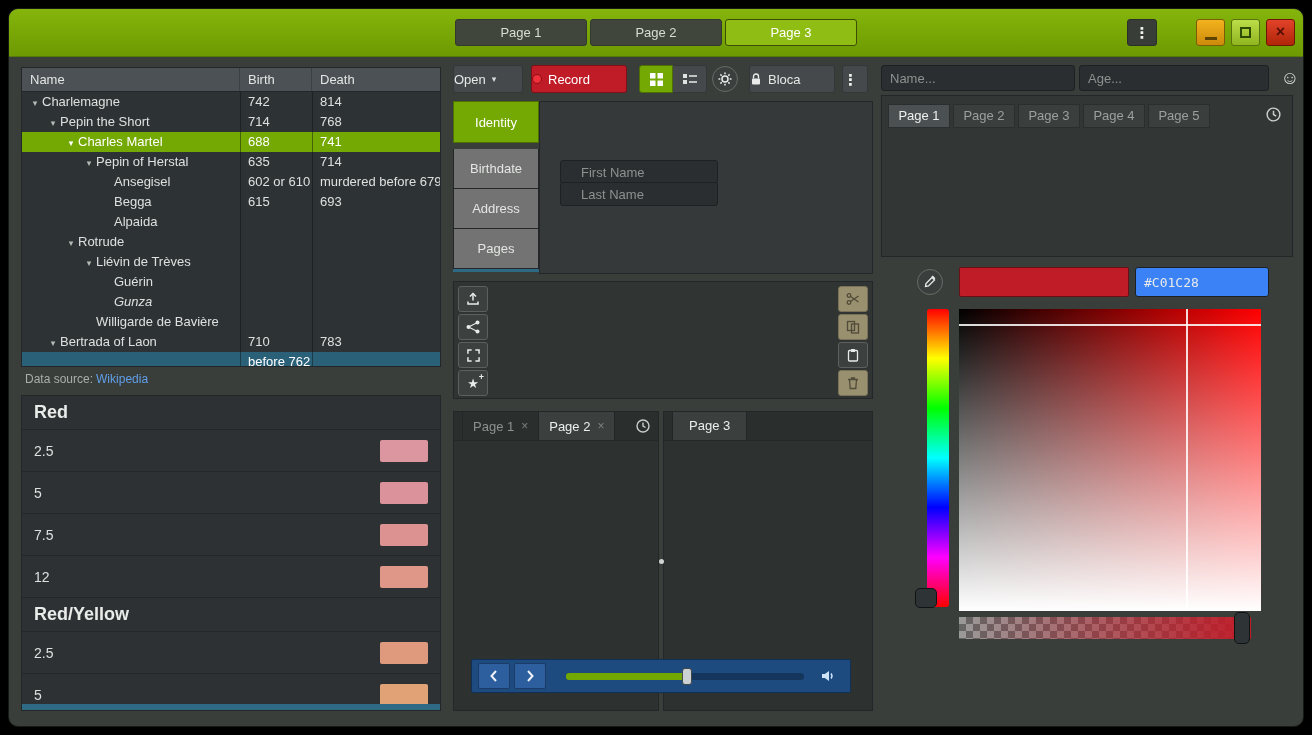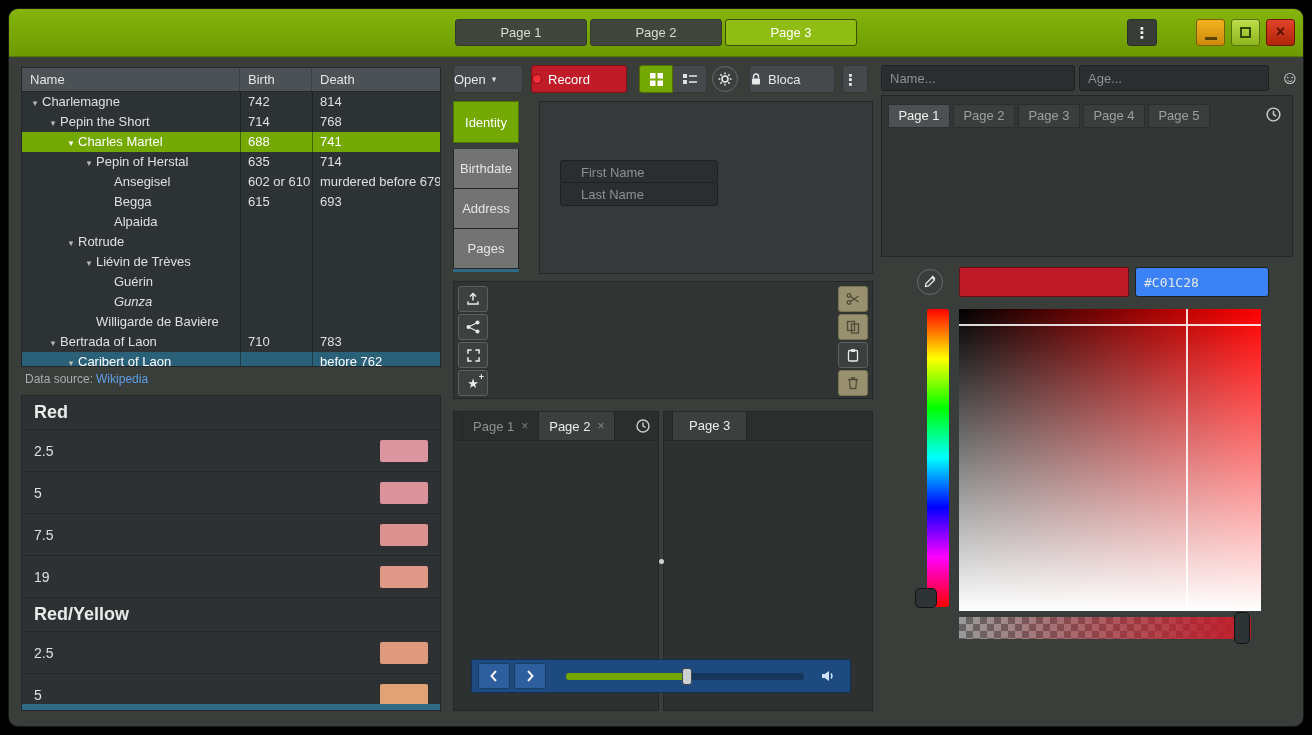--- a/index.html
+++ b/index.html
@@ -71,21 +71,21 @@
         border:1px solid #33373a; background:#45494b; }
   .vt.active { background:#74a802; border-color:#4e7003; }
   .vt:first-child { border-radius:3px 0 0 3px; }
   .vt:last-child { border-radius:0 3px 3px 0; border-left:none; }
   #gear-btn { position:absolute; left:703px; top:57px; width:26px; height:26px; border-radius:50%;
               background:#3b403e; border:1px solid #666b68; display:flex; align-items:center; justify-content:center; }
   #bloca-btn { left:740px; top:56px; width:86px; }
   #toolbar-kebab { left:833px; top:56px; width:26px; }
 
   
-  #identity-tabs { position:absolute; left:444px; top:92px; width:66px; }
+  #identity-tabs { position:absolute; left:444px; top:92px; width:86px; }
   .itab { height:40px; line-height:39px; text-align:center; font-size:13px; color:#e3e6e3;
           background:#737373; border:1px solid #23272a; }
   .itab + .itab:not(.active) { border-top:none; }
   .itab.active { height:42px; line-height:41px; background:#74a802; color:#fff; border:1px solid #4e7003; margin-bottom:6px; }
   .itabs-indicator { height:3px; background:#2f6a85; }
   #identity-form { left:530px; top:92px; width:334px; height:173px; background:#35393a; }
   .tinput { position:absolute; background:#2a2e30; border:1px solid #1d2123; border-radius:3px;
             color:#e6e9e7; font-size:13px; padding:0 20px; font-family:"Liberation Sans","DejaVu Sans",sans-serif; }
   .tinput::placeholder { color:#8d9290; opacity:1; }
   #first-name { left:20px; top:58px; width:158px; height:24px; }
@@ -265,21 +265,20 @@
               <div class="tc tc-name" style="padding-left: 60px;"><span class="expander"></span><span class="tc-label">Willigarde de Bavière</span></div>
               <div class="tc tc-birth"></div>
               <div class="tc tc-death"></div>
             </div>
             <div class="tree-row">
               <div class="tc tc-name" style="padding-left: 24px;"><span class="expander">▾</span><span class="tc-label">Bertrada of Laon</span></div>
               <div class="tc tc-birth">710</div>
               <div class="tc tc-death">783</div>
             </div>
             <div class="tree-row sel-blue">
-              <div class="tc tc-name" style="padding-left: 42px;"><span class="expander">▾</span><span class="tc-label">Caribert of Laon</span></div>
               <div class="tc tc-birth"></div>
               <div class="tc tc-death">before 762</div>
             </div>
           </div>
         <div class="col-sep" style="left:218px"></div>
         <div class="col-sep" style="left:290px"></div>
       </div>
     </div>
     <div class="data-source">
       <span>Data source:</span><span class="link">Wikipedia</span>
@@ -294,21 +293,21 @@
           </div>
           <div class="mlist-row">
             <span class="mlist-label">5</span>
             <span class="swatch" style="background: rgb(219, 146, 154);"></span>
           </div>
           <div class="mlist-row">
             <span class="mlist-label">7.5</span>
             <span class="swatch" style="background: rgb(220, 146, 144);"></span>
           </div>
           <div class="mlist-row">
-            <span class="mlist-label">19</span>
+            <span class="mlist-label">12</span>
             <span class="swatch" style="background: rgb(223, 151, 135);"></span>
           </div>
           <div class="mlist-header">Red/Yellow</div>
           <div class="mlist-row">
             <span class="mlist-label">2.5</span>
             <span class="swatch" style="background: rgb(223, 154, 126);"></span>
           </div>
           <div class="mlist-row">
             <span class="mlist-label">5</span>
             <span class="swatch" style="background: rgb(225, 162, 117);"></span>

